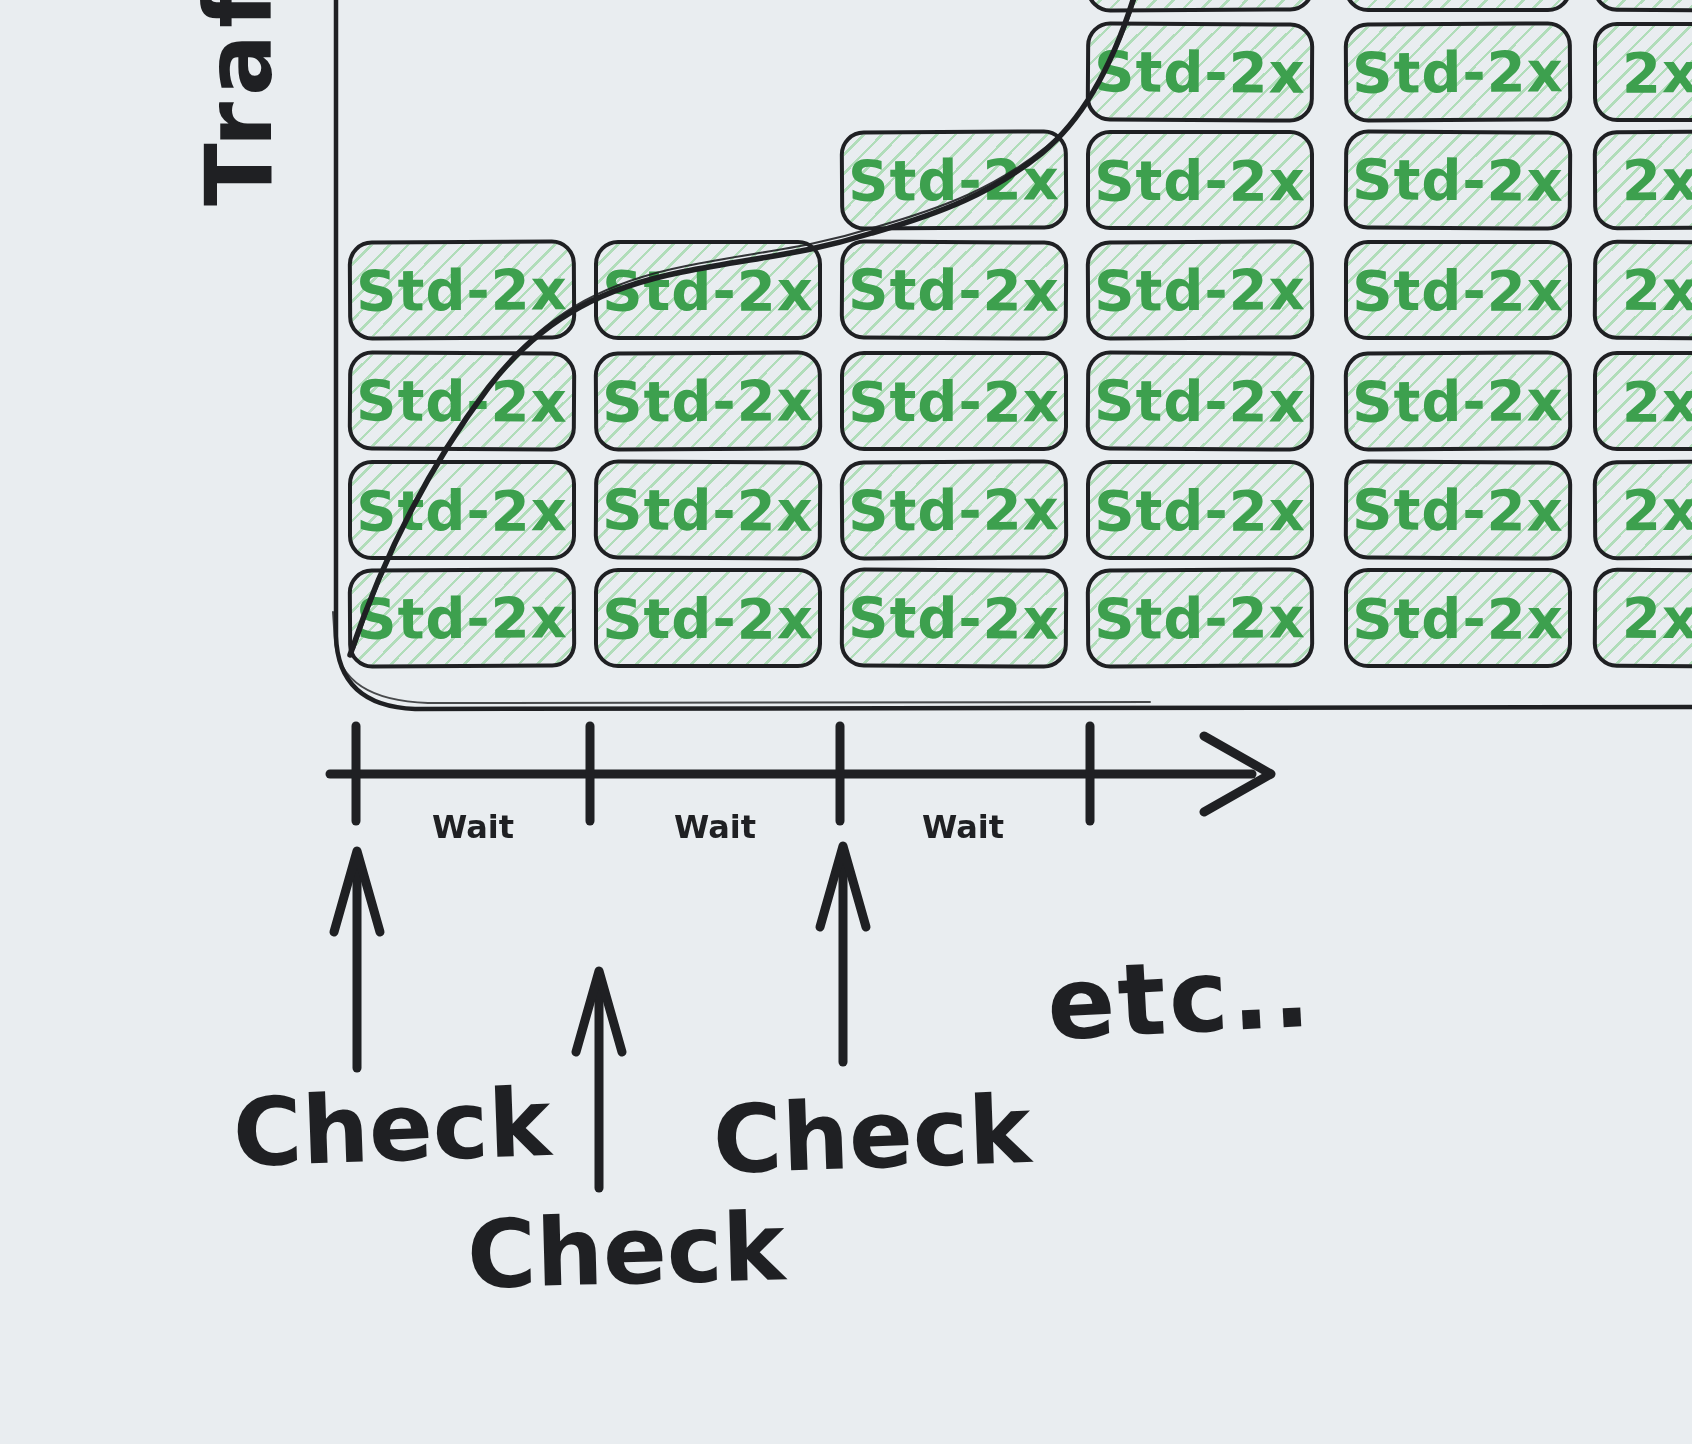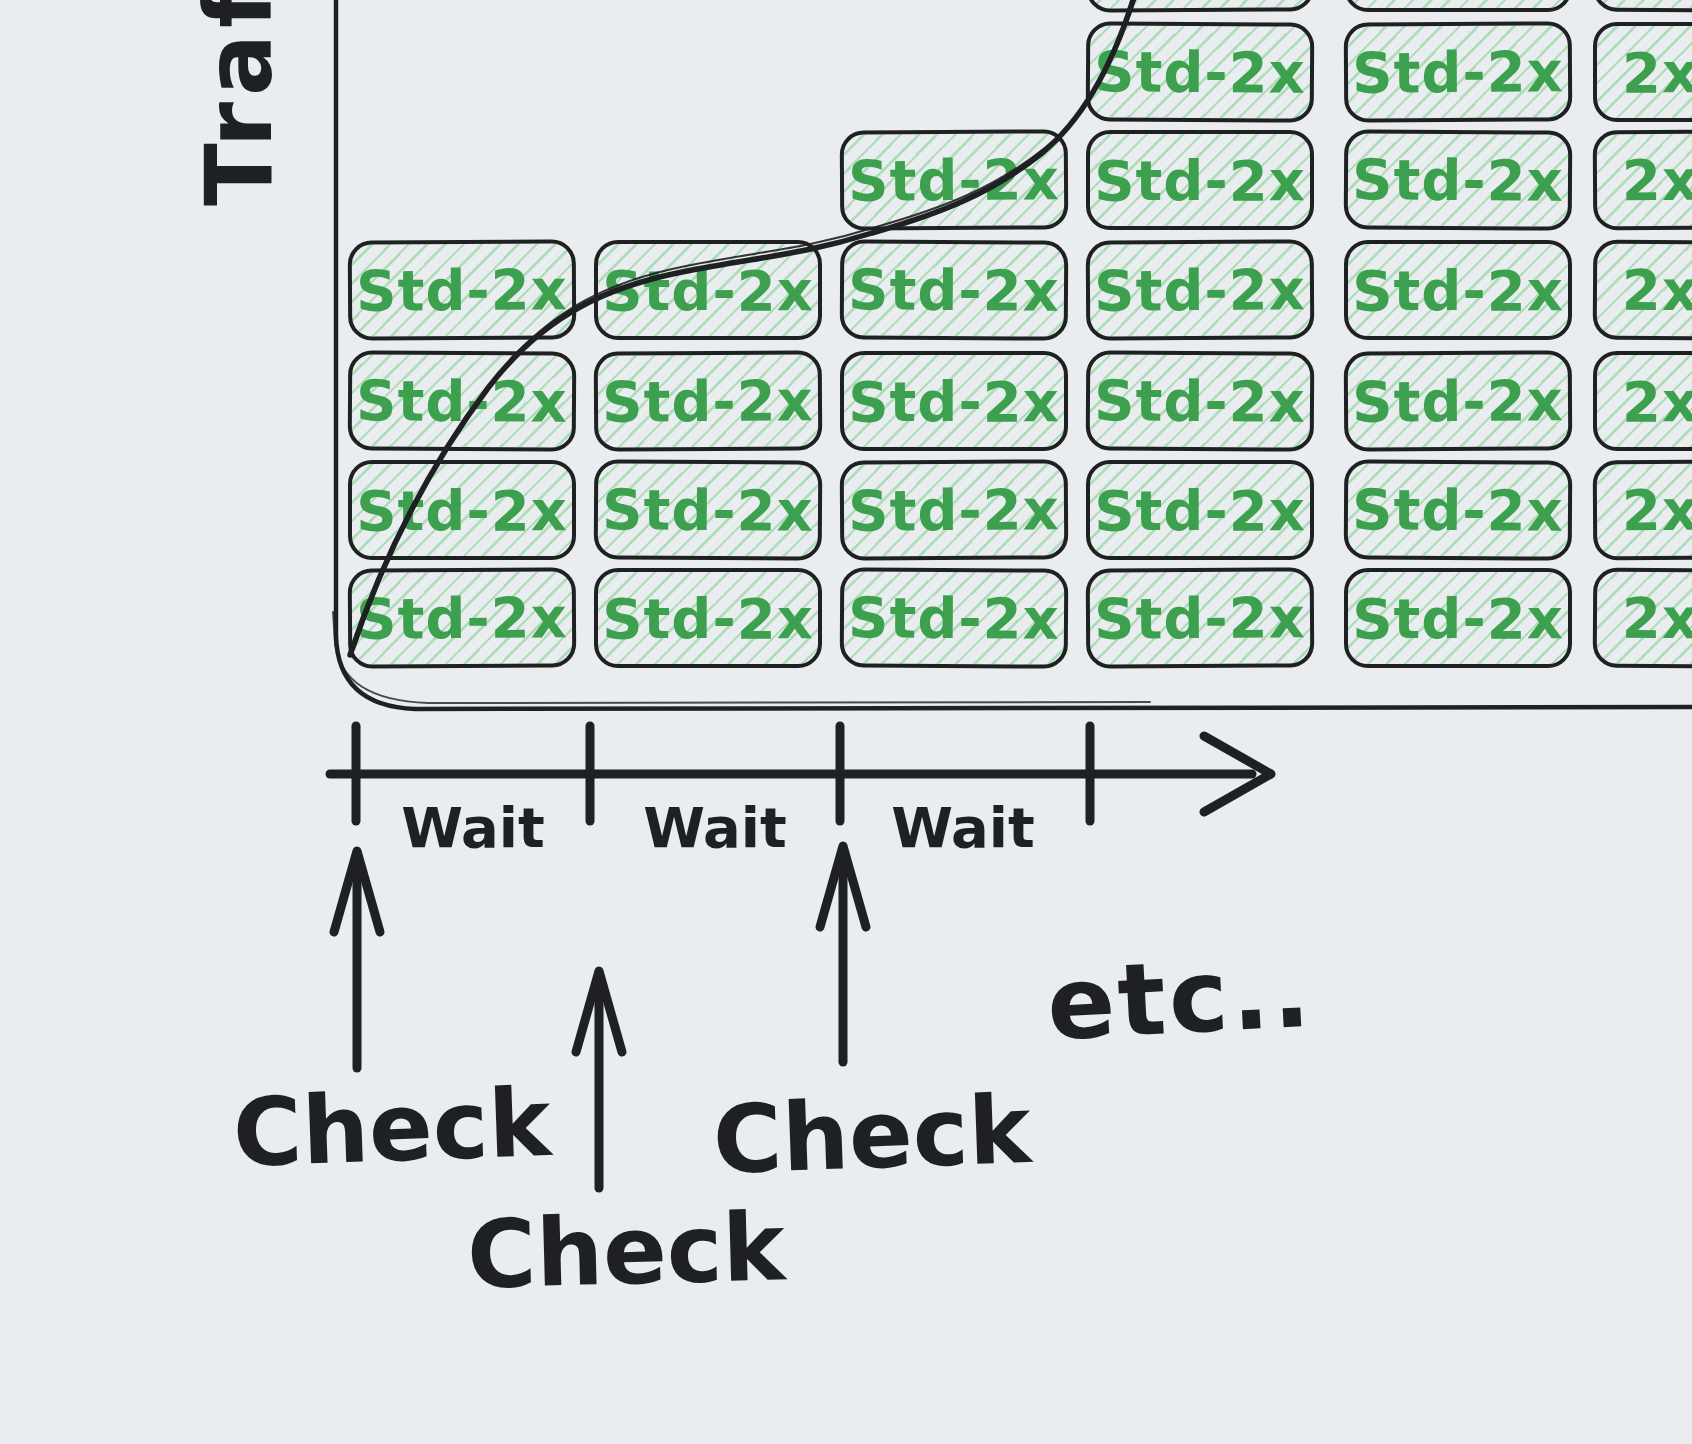--- a/index.html
+++ b/index.html
@@ -27,21 +27,21 @@
     letter-spacing:1px;
     white-space:nowrap;
   }
   .hand{
     position:absolute;
     color:#1f2023;
     font-weight:bold;
     white-space:nowrap;
     transform:translate(-50%,-50%);
   }
-  .wait-label{font-size:56px;}
+  .wait-label{font-size:32px;}
   .check-label{font-size:94px;}
   .etc-label{font-size:100px;letter-spacing:3px;}
   #y-axis-label{
     position:absolute;
     left:186px;top:206px;
     color:#1f2023;
     font-weight:bold;
     font-size:92px;
     letter-spacing:6px;
     transform:rotate(-90deg);

